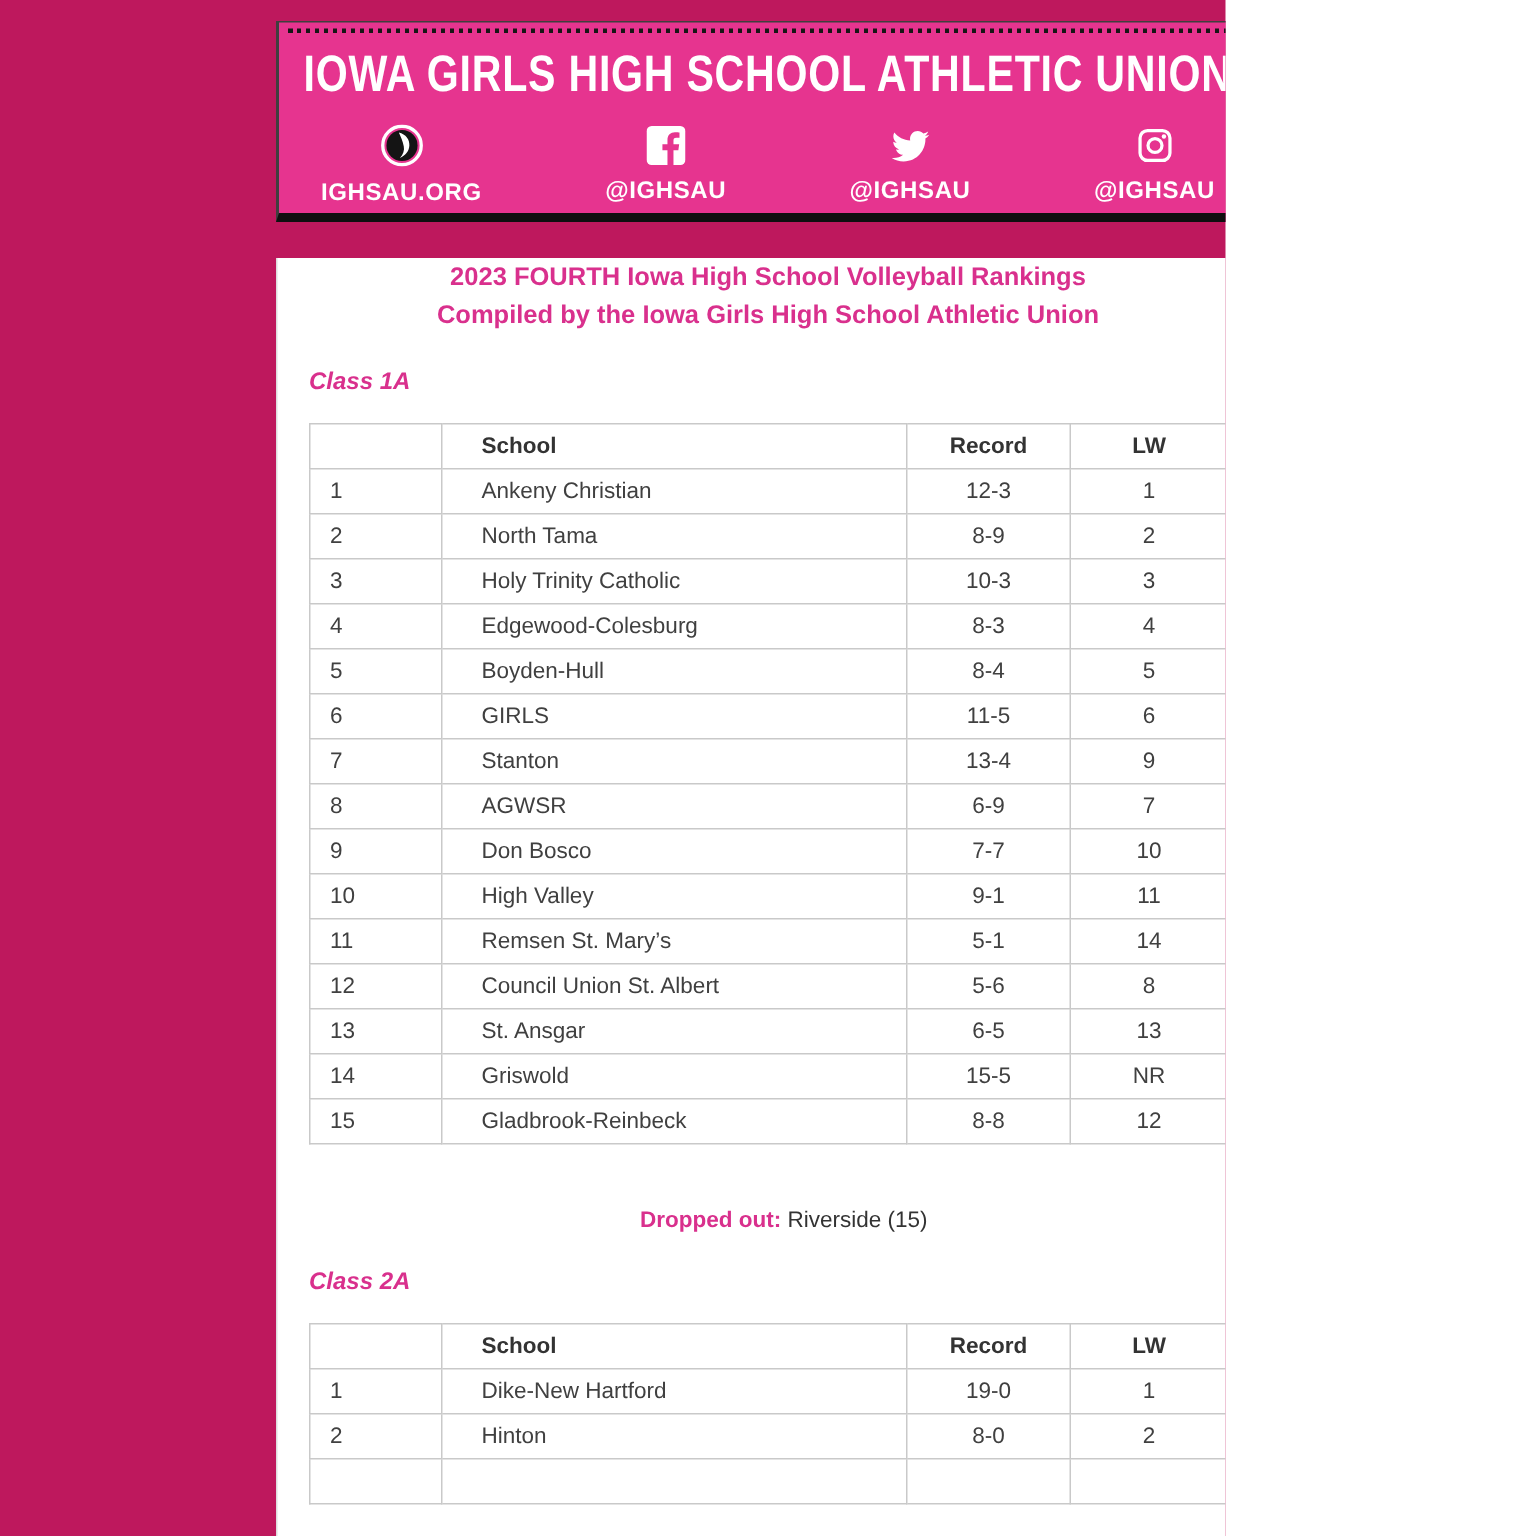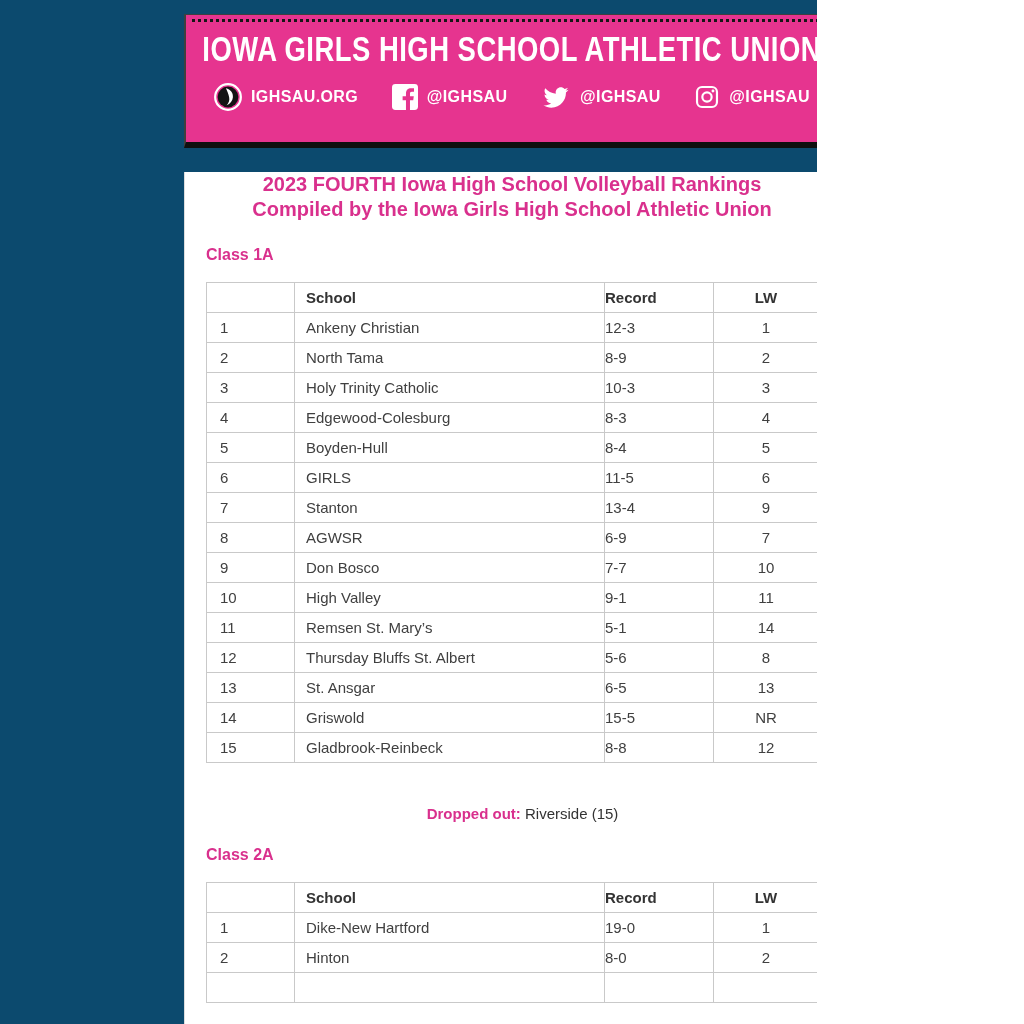--- a/index.html
+++ b/index.html
@@ -5,21 +5,21 @@
   * { margin: 0; padding: 0; box-sizing: border-box; }
   html, body { background: #ffffff; }
   body {
     width: 1024px; height: 1024px;
     font-family: "Liberation Sans", sans-serif;
     overflow: hidden;
     position: relative;
   }
   .page {
     width: 817px; height: 1024px;
-    background: #0c4a6e;
+    background: #be185d;
     position: relative;
     overflow: hidden;
   }
   .email-column {
     position: absolute;
     left: 184px; top: 14px;
     width: 656px;
   }
   
   .banner {
@@ -55,20 +55,21 @@
     justify-content: space-between;
     align-items: center;
     padding: 0 28px;
     margin-top: 17px;
   }
   .social-item {
     display: flex;
     align-items: center;
     gap: 9px;
     cursor: pointer;
+    flex-direction: column;
   }
   .social-item svg { display: block; }
   .social-label {
     color: #ffffff;
     font-weight: 700;
     font-size: 16px;
     letter-spacing: 0.4px;
   }
   
   .content {
@@ -76,28 +77,29 @@
     border-left: 1px solid #dddddd;
     border-right: 1px solid #dddddd;
     min-height: 876px;
     padding-bottom: 10px;
   }
   .intro {
     margin-top: 24px;
     text-align: center;
     color: #d9308d;
     font-weight: 700;
-    font-size: 20px;
+    font-size: 17px;
     line-height: 25px;
   }
   .section-heading {
     margin: 24px 0 0 21px;
     color: #d9308d;
     font-weight: 700;
     font-size: 16px;
+    font-style: italic;
   }
   table.rank-table {
     margin: 18px 0 0 21px;
     width: 612px;
     border-collapse: collapse;
     table-layout: fixed;
     font-size: 15px;
     color: #404040;
   }
   table.rank-table th, table.rank-table td {
@@ -108,22 +110,22 @@
   }
   table.rank-table th {
     font-weight: 700;
     color: #333333;
   }
   col.col-rank   { width: 88px; }
   col.col-school { width: 310px; }
   col.col-record { width: 109px; }
   col.col-lw     { width: 105px; }
   .cell-rank   { text-align: left; padding-left: 13px; }
-  .cell-school { text-align: left; padding-left: 11px; }
-  .cell-record { text-align: left; margin-top: 47px; }
+  .cell-school { text-align: left; padding-left: 26px; }
+  .cell-record { text-align: center; margin-top: 47px; }
   .cell-lw     { text-align: center; }
   .dropped-line {
     margin: 42px 0 0 21px;
     font-size: 15px;
     text-align: center;
   }
   .dropped-label {
     color: #d9308d;
     font-weight: 700;
   }
@@ -274,21 +276,21 @@
                 <td class="cell-lw">11</td>
               </tr>
               <tr>
                 <td class="cell-rank">11</td>
                 <td class="cell-school">Remsen St. Mary’s</td>
                 <td class="cell-record">5-1</td>
                 <td class="cell-lw">14</td>
               </tr>
               <tr>
                 <td class="cell-rank">12</td>
-                <td class="cell-school">Thursday Bluffs St. Albert</td>
+                <td class="cell-school">Council Union St. Albert</td>
                 <td class="cell-record">5-6</td>
                 <td class="cell-lw">8</td>
               </tr>
               <tr>
                 <td class="cell-rank">13</td>
                 <td class="cell-school">St. Ansgar</td>
                 <td class="cell-record">6-5</td>
                 <td class="cell-lw">13</td>
               </tr>
               <tr>

